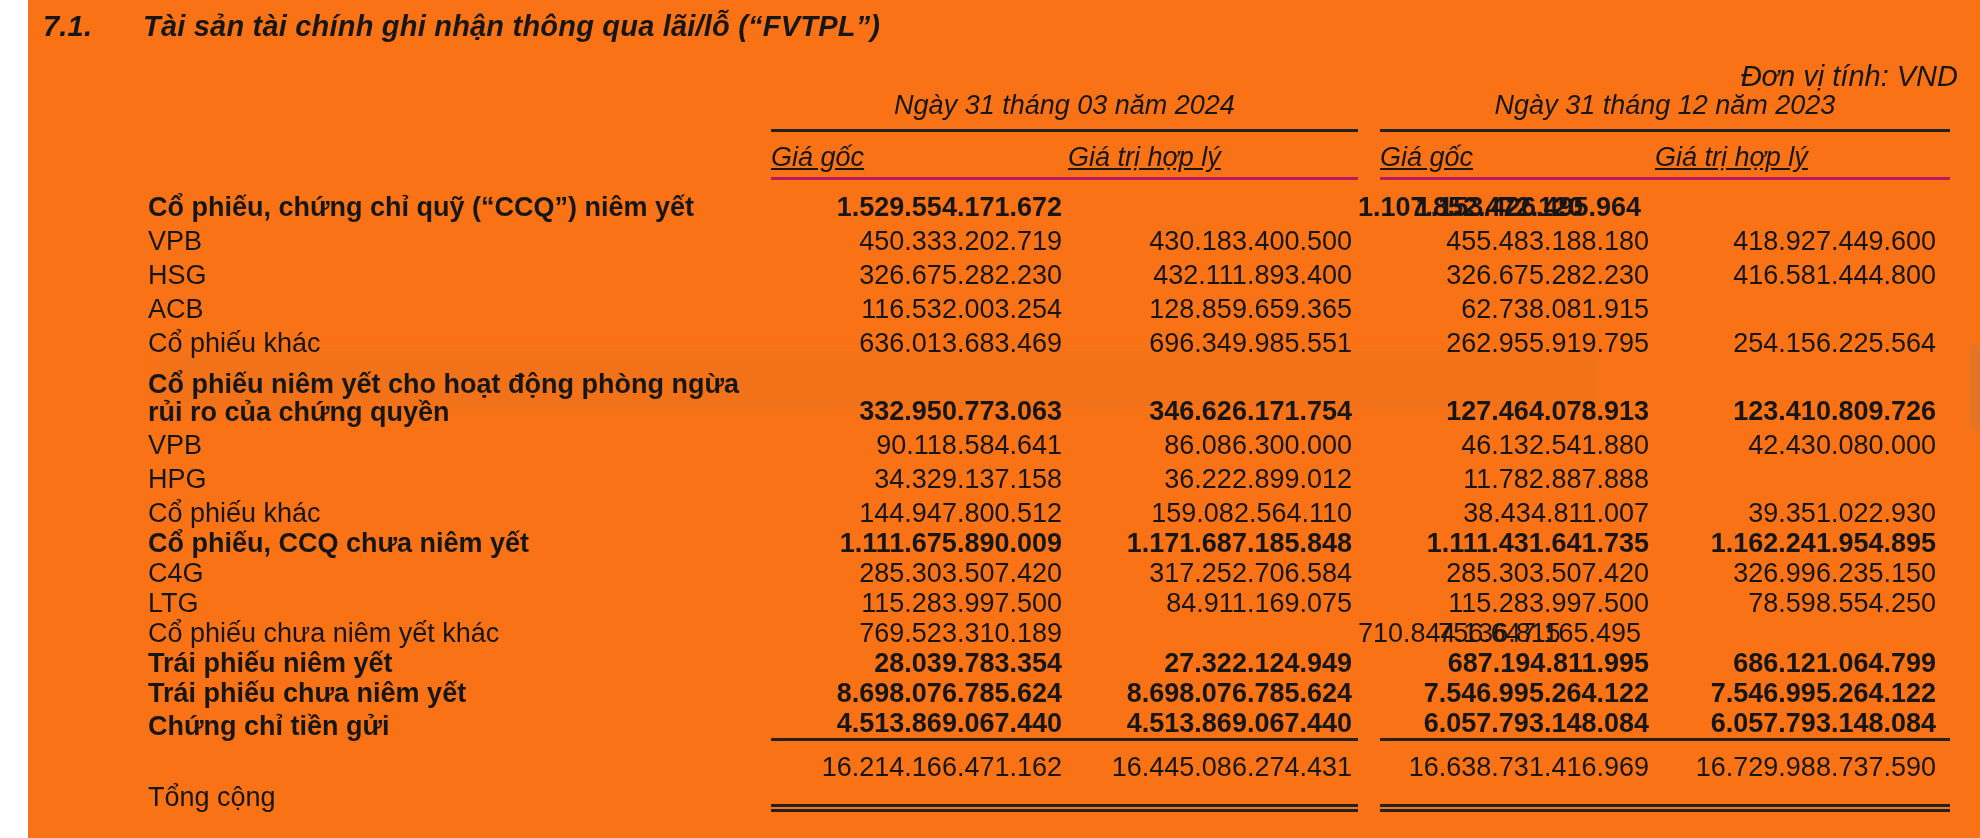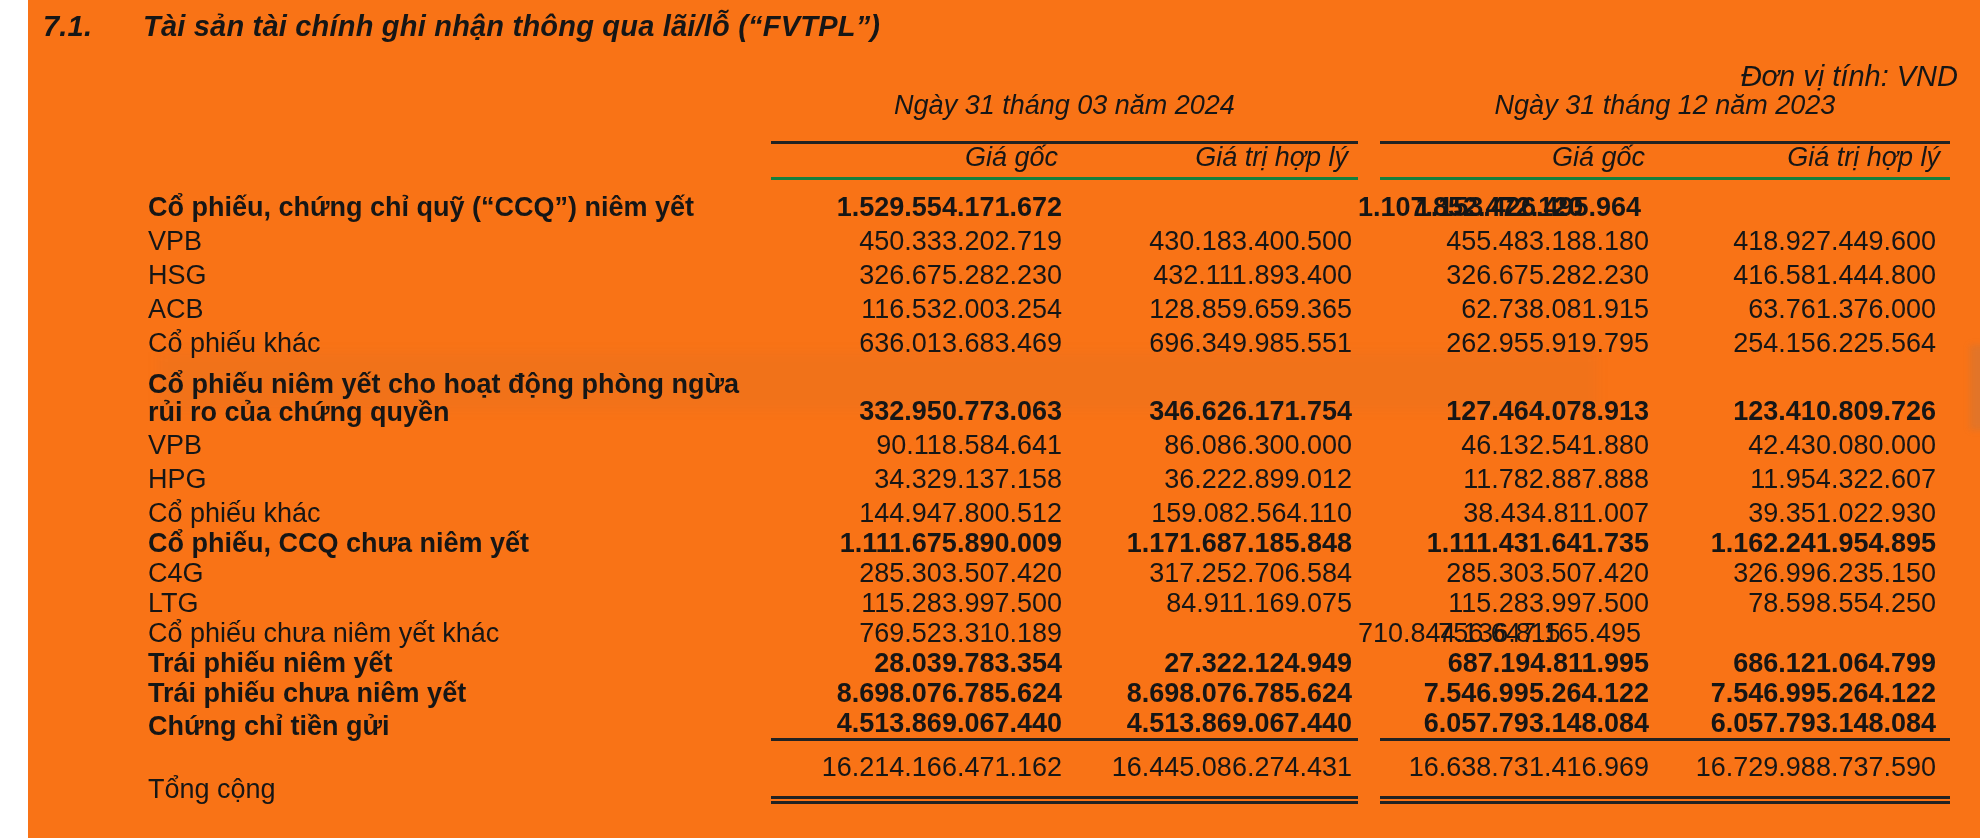--- a/index.html
+++ b/index.html
@@ -33,50 +33,50 @@
   .grid-row {
     display:grid;
     grid-template-columns:623px 297px 290px 22px 275px 295px;
     align-items:end;
   }
 
   
   .hdr-groups { height:42px; }
   .group-cell {
     text-align:center; font-style:italic; font-size:27px;
-    border-bottom:3px solid #222; padding-bottom:20px;
+    border-bottom:3px solid #222; padding-bottom:8px;
     white-space:nowrap;
   }
   .group-2024 { grid-column:2 / 4; }
   .group-2023 { grid-column:5 / 7; }
 
   .hdr-cols { height:48px; }
   .colhead {
-    text-align:right; font-style:italic; font-size:27px;
-    border-bottom:3px solid #15803d;
-    padding:0 10px 4px 0; white-space:nowrap;
+    font-style:italic; font-size:27px;
+    border-bottom:3px solid #be185d;
+    padding:0 10px 4px 0; white-space:nowrap;text-decoration:underline;
   }
 
   
   .tbody { padding-top:8px; }
   .row { height:34px; }
   .row.compact { height:30px; }
   .row.two-line { height:68px; }
   .cell { font-size:27px; line-height:30px; white-space:nowrap; overflow:visible; }
   .label { padding-right:8px; }
   .two-line .label { white-space:normal; line-height:28px; }
   .num { text-align:right; padding-right:6px; font-variant-numeric:tabular-nums; }
   .num.c4 { padding-right:14px; }
   .row.bold .cell { font-weight:bold; }
   .row.rule-below .num { border-bottom:3px solid #222; }
 
   
   .row.total { height:44px; margin-top:14px; }
   .row.total .cell { font-weight:normal; }
-  .row.total .num { border-bottom:8px double #222; padding-bottom:14px; }
+  .row.total .num { border-bottom:8px double #222; padding-bottom:22px; }
 
   
   .artifact-band {
     position:absolute; left:130px; top:352px; width:1440px; height:58px;
     background:rgba(100,100,100,0.05); filter:blur(6px); pointer-events:none;
   }
   .artifact-corner {
     position:absolute; right:0; top:345px; width:38px; height:85px;
     background:rgba(120,120,120,0.18); filter:blur(3px); pointer-events:none;
   }
@@ -137,21 +137,20 @@
       <div class="cell gap"></div>
       <div class="cell num c3">326.675.282.230</div>
       <div class="cell num c4">416.581.444.800</div>
     </div>
         <div class="grid-row row">
       <div class="cell label">ACB</div>
       <div class="cell num c1">116.532.003.254</div>
       <div class="cell num c2">128.859.659.365</div>
       <div class="cell gap"></div>
       <div class="cell num c3">62.738.081.915</div>
-      <div class="cell num c4">63.761.376.000</div>
     </div>
         <div class="grid-row row">
       <div class="cell label">Cổ phiếu khác</div>
       <div class="cell num c1">636.013.683.469</div>
       <div class="cell num c2">696.349.985.551</div>
       <div class="cell gap"></div>
       <div class="cell num c3">262.955.919.795</div>
       <div class="cell num c4">254.156.225.564</div>
     </div>
         <div class="grid-row row bold two-line">
@@ -169,21 +168,20 @@
       <div class="cell gap"></div>
       <div class="cell num c3">46.132.541.880</div>
       <div class="cell num c4">42.430.080.000</div>
     </div>
         <div class="grid-row row">
       <div class="cell label">HPG</div>
       <div class="cell num c1">34.329.137.158</div>
       <div class="cell num c2">36.222.899.012</div>
       <div class="cell gap"></div>
       <div class="cell num c3">11.782.887.888</div>
-      <div class="cell num c4">11.954.322.607</div>
     </div>
         <div class="grid-row row">
       <div class="cell label">Cổ phiếu khác</div>
       <div class="cell num c1">144.947.800.512</div>
       <div class="cell num c2">159.082.564.110</div>
       <div class="cell gap"></div>
       <div class="cell num c3">38.434.811.007</div>
       <div class="cell num c4">39.351.022.930</div>
     </div>
         <div class="grid-row row bold compact">

